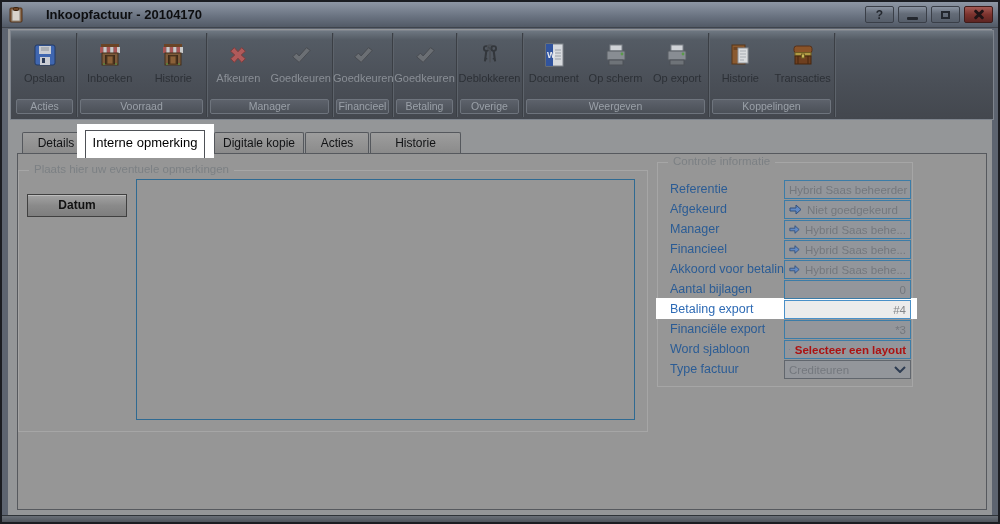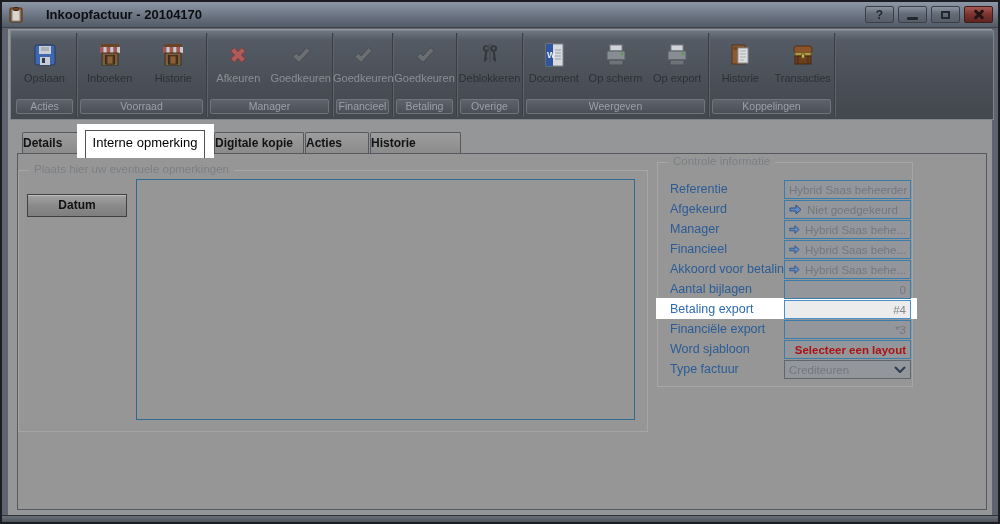--- a/index.html
+++ b/index.html
@@ -41,21 +41,21 @@
   .chip { height:15px; margin:0 3px 3px; background:linear-gradient(#5d626b, #4b5058);
     border:1px solid #6e747d; border-radius:2px; color:#9aa0a8; font-size:10.5px;
     line-height:13px; text-align:center; }
   .tfiller { flex:1; }
 
   
   .tabpage { position:absolute; left:15px; top:151px; width:970px; height:357px;
     border:1px solid #56595e; background:#969696; }
   .tab { position:absolute; top:130px; height:21px; background:linear-gradient(#9d9d9d, #8b8b8b);
     border:1px solid #55585d; border-bottom:none; border-radius:2px 2px 0 0;
-    font-size:12px; color:#121315; text-align:left; line-height:20px; cursor:pointer; z-index:2;font-weight:bold; }
+    font-size:12px; color:#121315; text-align:center; line-height:20px; cursor:pointer; z-index:2; }
   .tab-highlight { position:absolute; left:75px; top:122px; width:137px; height:34px; background:#ffffff; z-index:3; }
   .tab-active { position:absolute; left:8px; top:6px; width:120px; height:28px; background:#ffffff;
     border:1px solid #4e5156; border-bottom:none; font-size:13px; color:#000;
     text-align:center; line-height:23px; cursor:pointer; }
 
   
   .groupbox { position:absolute; border:1px solid #a6a6a6; }
   .legend { position:absolute; top:-8px; left:10px; padding:0 5px; background:#969696;
     color:#7c8084; font-size:11.5px; white-space:nowrap; }
 

